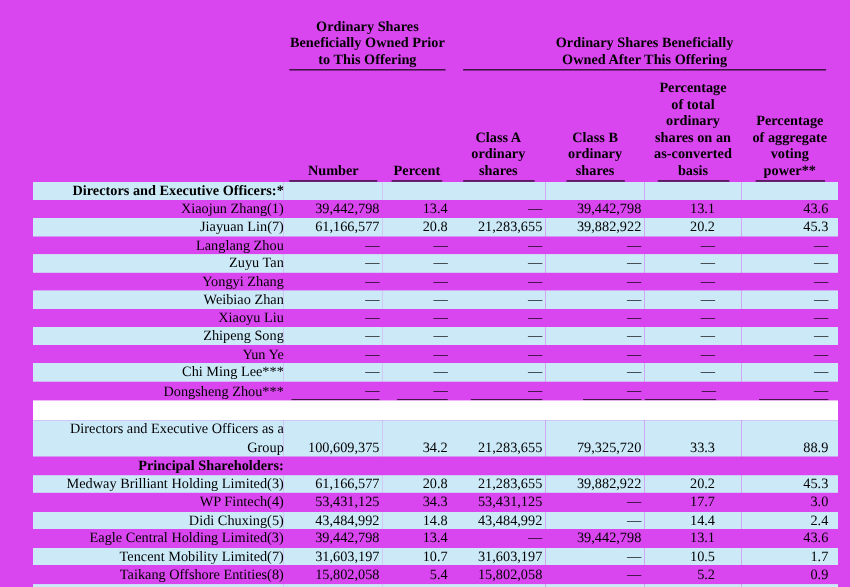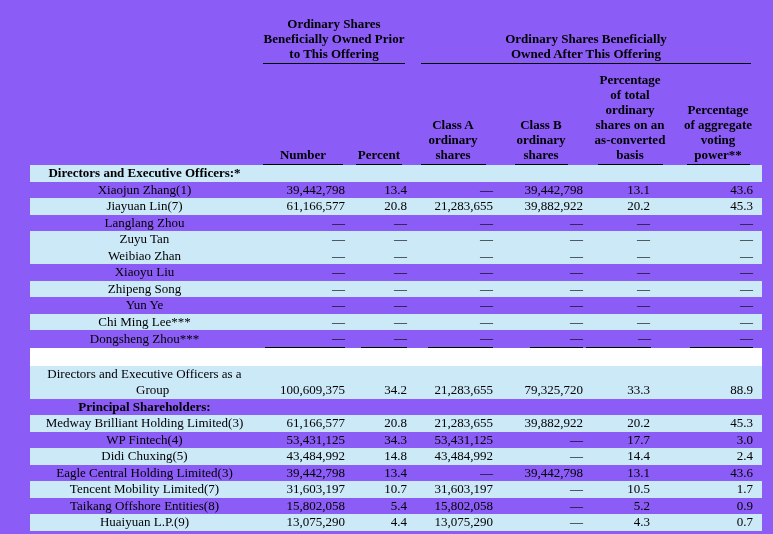--- a/index.html
+++ b/index.html
@@ -1,19 +1,19 @@
 <!DOCTYPE html>
 <html><head>
 <meta charset="utf-8">
 <style>
   html,body{margin:0;padding:0;background:#ffffff;}
   .page{
     position:relative;
     width:773px;height:534px;
-    background:#8b5cf6;
+    background:#d946ef;
     font-family:"Liberation Serif", serif;
     color:#000000;
     overflow:hidden;
     box-sizing:border-box;
   }
   table.holders{
     border-collapse:collapse;
     table-layout:fixed;
     margin-left:30px;
     margin-top:2px;
@@ -50,21 +50,21 @@
   tr.sub-row .h-rule{margin-top:2px;}
 
   tbody td{
     padding:0;
     line-height:16.5px;
     height:16.5px;
     vertical-align:bottom;
     overflow:hidden;
   }
   td.c-name{
-    text-align:center;
+    text-align:right;
     padding-left:1px;
     white-space:pre-line;
   }
   td.num{text-align:right;}
   td.c-number{padding-right:3px;}
   td.c-percent{padding-right:3px;}
   td.c-classa{padding-right:3px;}
   td.c-classb{padding-right:3px;}
   td.c-pcttotal{padding-right:24px;}
   td.c-voting{padding-right:9px;}
@@ -185,20 +185,29 @@
         </tr>
         <tr class="hl">
           <td class="c-name">Zuyu Tan</td>
           <td class="num c-number">—</td>
           <td class="num c-percent">—</td>
           <td class="num c-classa">—</td>
           <td class="num c-classb">—</td>
           <td class="num c-pcttotal">—</td>
           <td class="num c-voting">—</td>
         </tr>
+        <tr>
+          <td class="c-name">Yongyi Zhang</td>
+          <td class="num c-number">—</td>
+          <td class="num c-percent">—</td>
+          <td class="num c-classa">—</td>
+          <td class="num c-classb">—</td>
+          <td class="num c-pcttotal">—</td>
+          <td class="num c-voting">—</td>
+        </tr>
         <tr class="hl">
           <td class="c-name">Weibiao Zhan</td>
           <td class="num c-number">—</td>
           <td class="num c-percent">—</td>
           <td class="num c-classa">—</td>
           <td class="num c-classb">—</td>
           <td class="num c-pcttotal">—</td>
           <td class="num c-voting">—</td>
         </tr>
         <tr>

